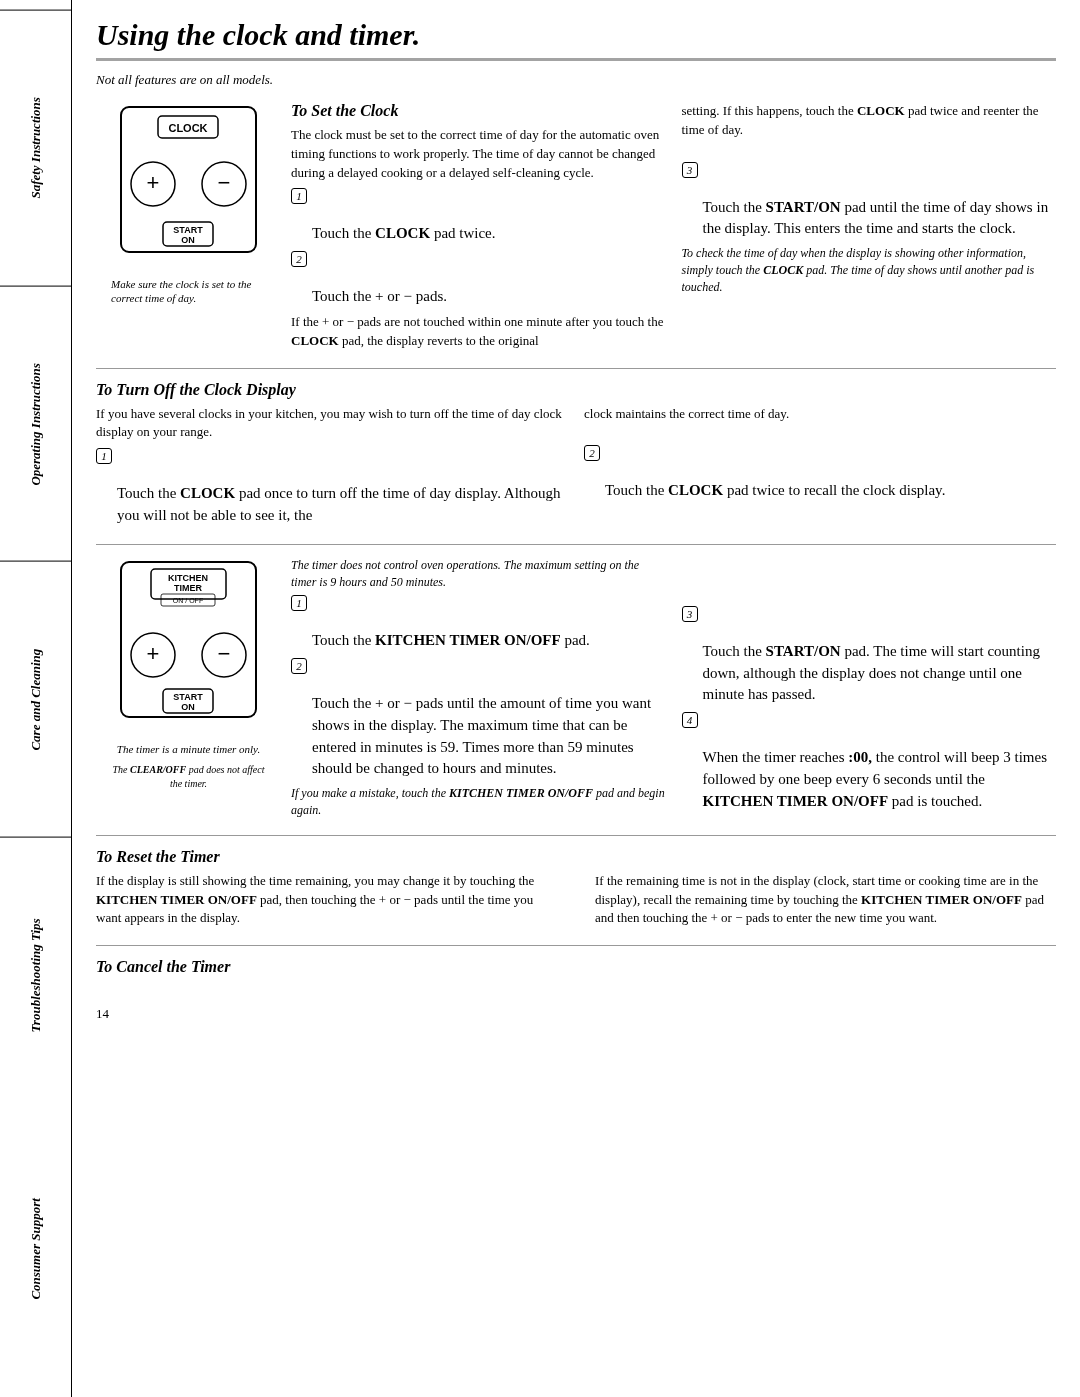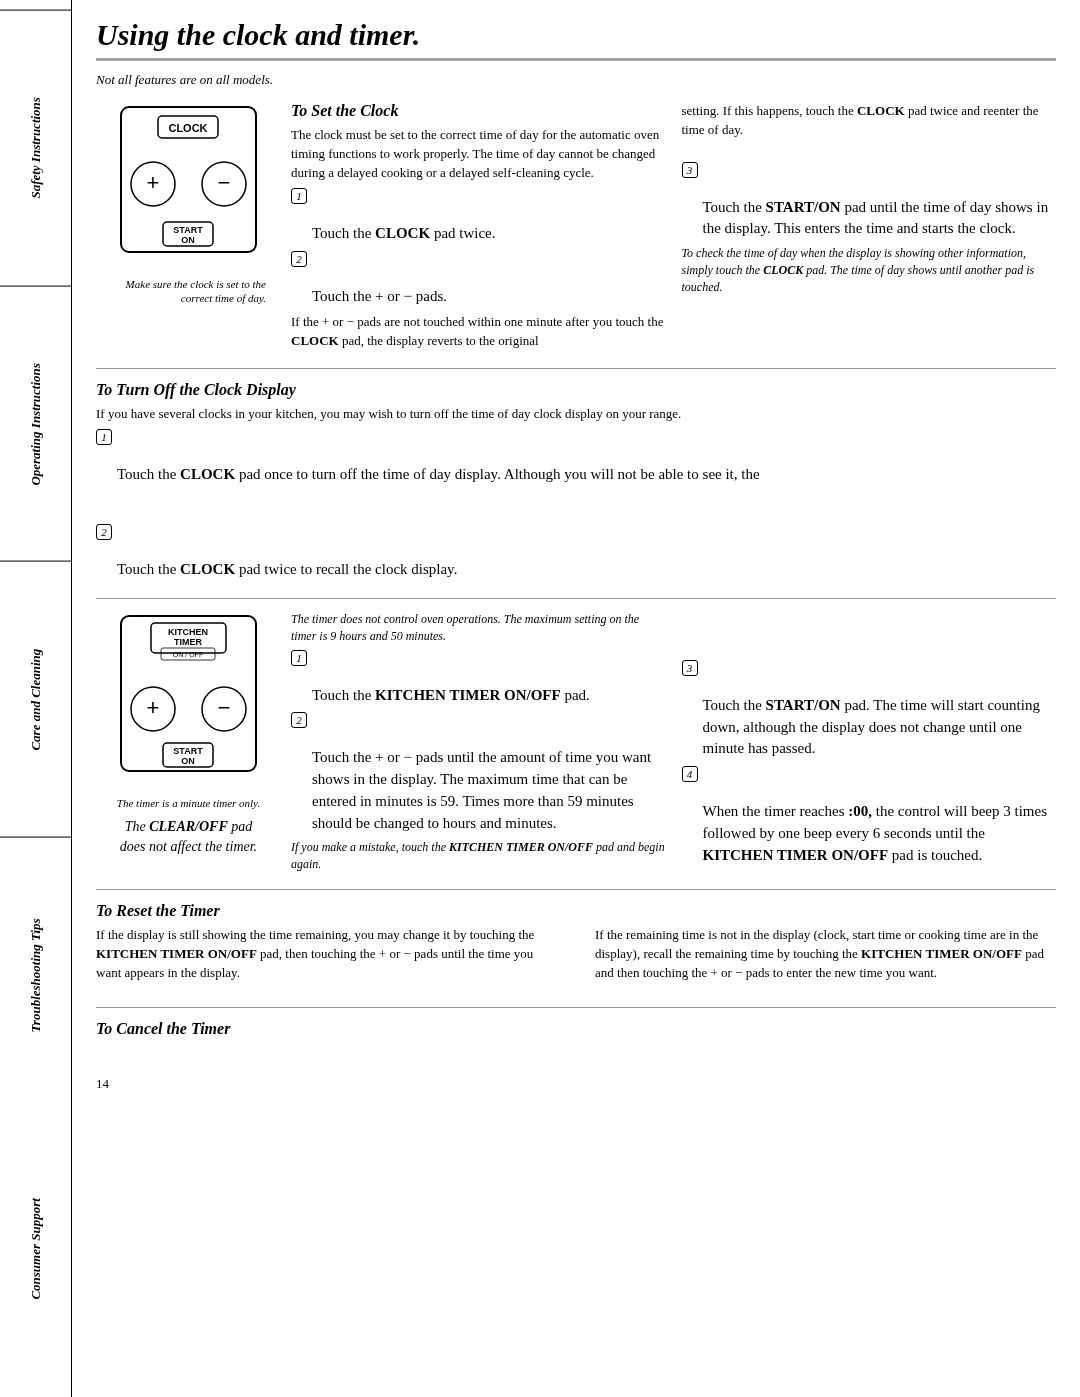--- a/index.html
+++ b/index.html
@@ -163,58 +163,57 @@
     .italic-note {
       font-style: italic;
       font-size: 12px;
       line-height: 1.4;
       margin-bottom: 4px;
     }
 
     .device-caption {
       font-size: 11px;
       font-style: italic;
-      text-align: right;
+      text-align: left;
       line-height: 1.3;
       width: 155px;
     }
 
     .timer-caption {
       font-size: 11px;
       font-style: italic;
       text-align: center;
       line-height: 1.3;
       width: 155px;
     }
 
     
     .section-no-img {
       border-bottom: 1px solid #999;
-      padding-bottom: 20px;
+      padding-bottom: 12px;
       margin-bottom: 12px;
     }
 
     .section-no-img .section-row {
       display: flex;
       gap: 22px;
     }
 
     .page-number {
       font-size: 13px;
       margin-top: 8px;
     }
 
     .section-full {
       flex: 1;
     }
 
     .two-col {
       display: flex;
       gap: 16px;
-      flex-direction: column;
     }
 
     .two-col > div {
       flex: 1;
     }
   </style>
 </head>
 <body>
 
 <div class="page-wrapper">
@@ -311,20 +310,21 @@
           <div>
             <p>If you have several clocks in your kitchen, you may wish to turn off the time of day clock display on your range.</p>
             <div class="step">
               <div class="step-num">
                   <em>1</em>
                 </div>
               <div class="step-text">Touch the <b>CLOCK</b> pad once to turn off the time of day display. Although you will not be able to see it, the</div>
             </div>
           </div>
           <div>
+            <p>clock maintains the correct time of day.</p>
             <br>
             <div class="step">
               <div class="step-num">
                   <em>2</em>
                 </div>
               <div class="step-text">Touch the <b>CLOCK</b> pad twice to recall the clock display.</div>
             </div>
           </div>
         </div>
       </div>
@@ -348,21 +348,21 @@
 
           <circle cx="113" cy="98" r="22" fill="none" stroke="#000" stroke-width="1.5"></circle>
           <text x="113" y="104" font-family="Arial,sans-serif" font-size="22" text-anchor="middle">−</text>
 
           <rect x="52" y="132" width="50" height="24" rx="4" ry="4" fill="none" stroke="#000" stroke-width="1.5"></rect>
           <text x="77" y="143" font-family="Arial,sans-serif" font-size="9" font-weight="bold" text-anchor="middle">START</text>
           <text x="77" y="153" font-family="Arial,sans-serif" font-size="9" font-weight="bold" text-anchor="middle">ON</text>
         </svg>
         <div class="timer-caption">
           <p style="font-style:italic; font-size:11px;">The timer is a minute timer only.</p>
-          <p style="font-size:14px;">The <b>CLEAR/OFF</b> pad does not affect the timer.</p>
+          <p style="font-size:10px;">The <b>CLEAR/OFF</b> pad does not affect the timer.</p>
         </div>
       </div>
 
       <div class="section-right">
         <div class="col-left">
           <p class="italic-note">The timer does not control oven operations. The maximum setting on the timer is 9 hours and 50 minutes.</p>
           <div class="step">
             <div class="step-num">
                 <em>1</em>
               </div>

